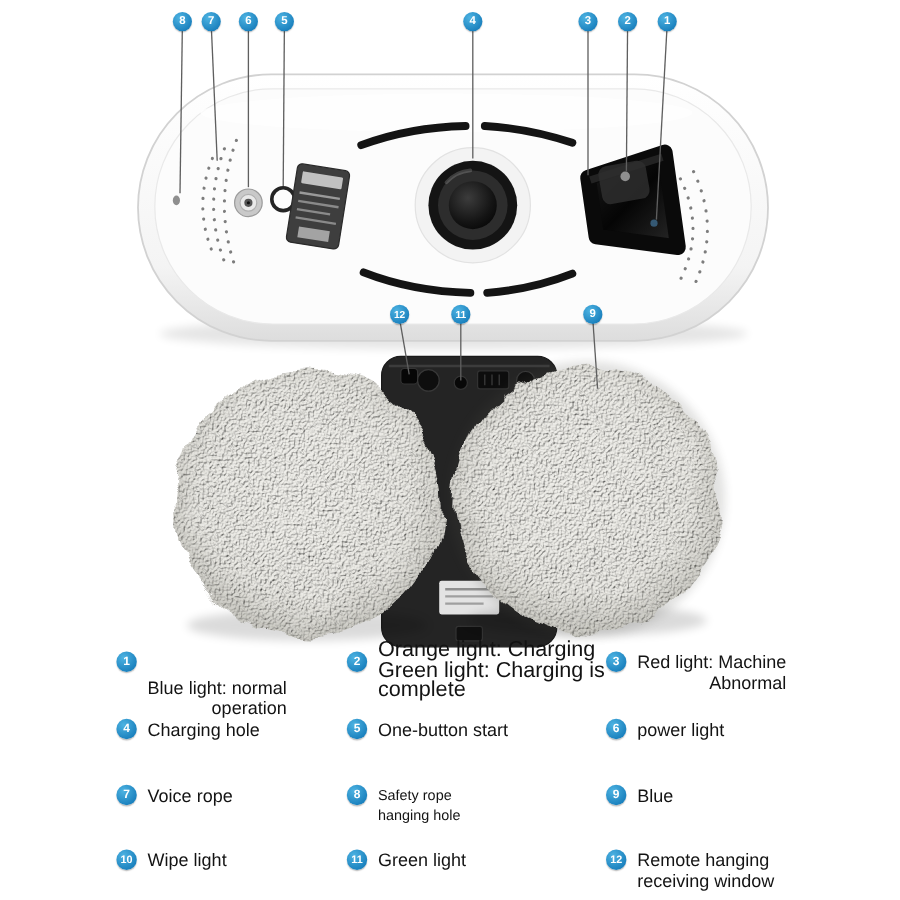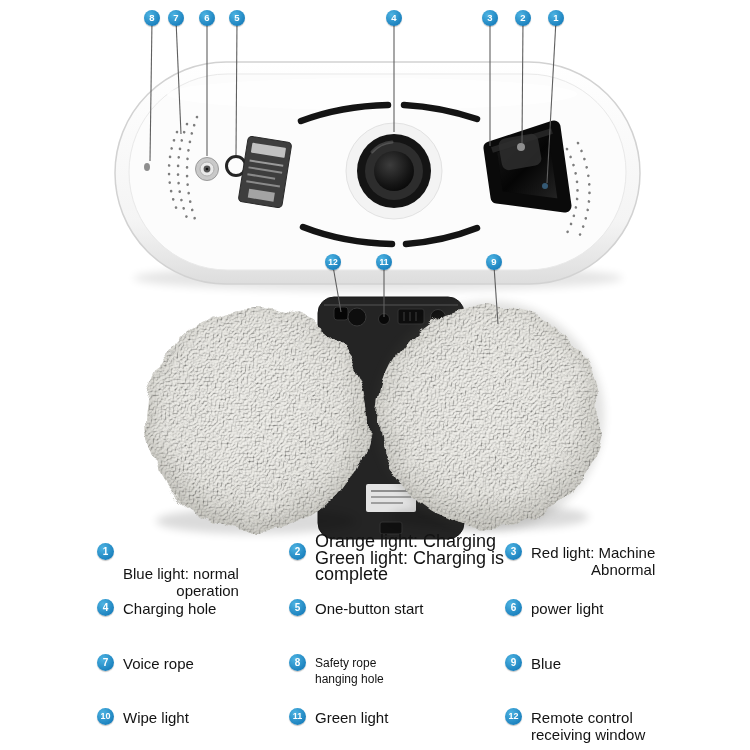--- a/index.html
+++ b/index.html
@@ -278,18 +278,18 @@
     <div class="cell cell-10">
       <div class="badge b2d">10</div>
       <div class="lbl">Wipe light</div>
     </div>
     <div class="cell cell-11">
       <div class="badge b2d">11</div>
       <div class="lbl">Green light</div>
     </div>
     <div class="cell cell-12">
       <div class="badge b2d">12</div>
-      <div class="lbl">Remote control
+      <div class="lbl">Remote hanging
 receiving window</div>
     </div>
   </div>
 
 </div>
 
 </body></html>

